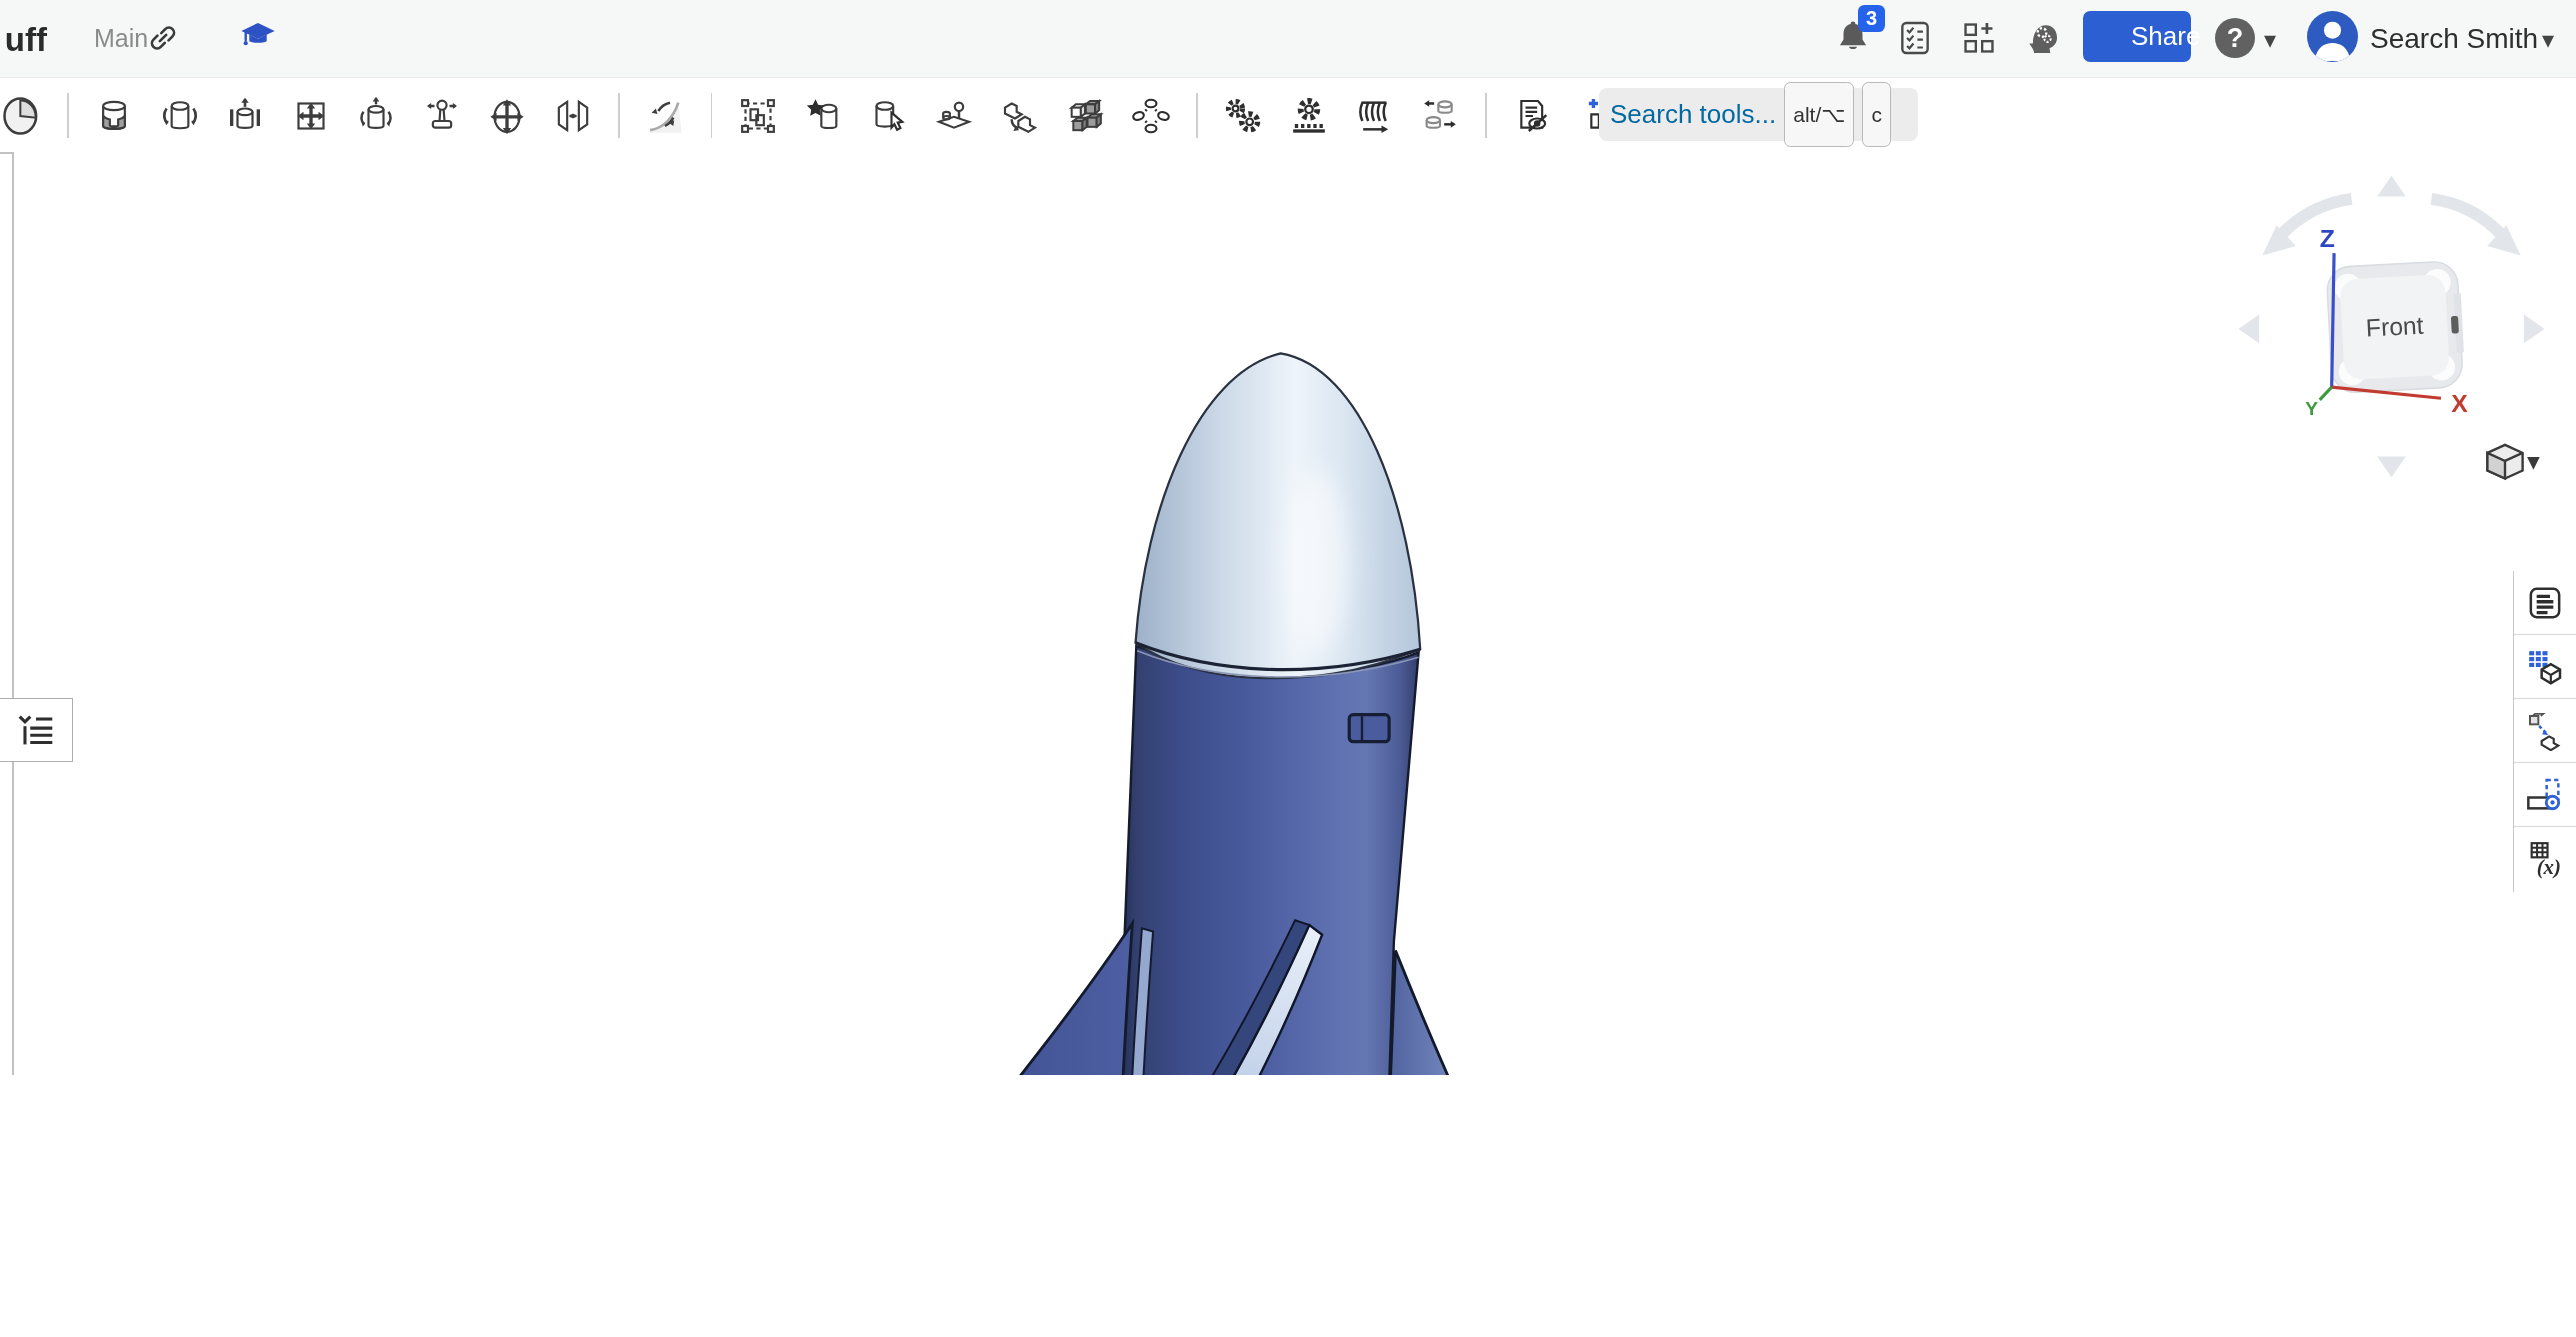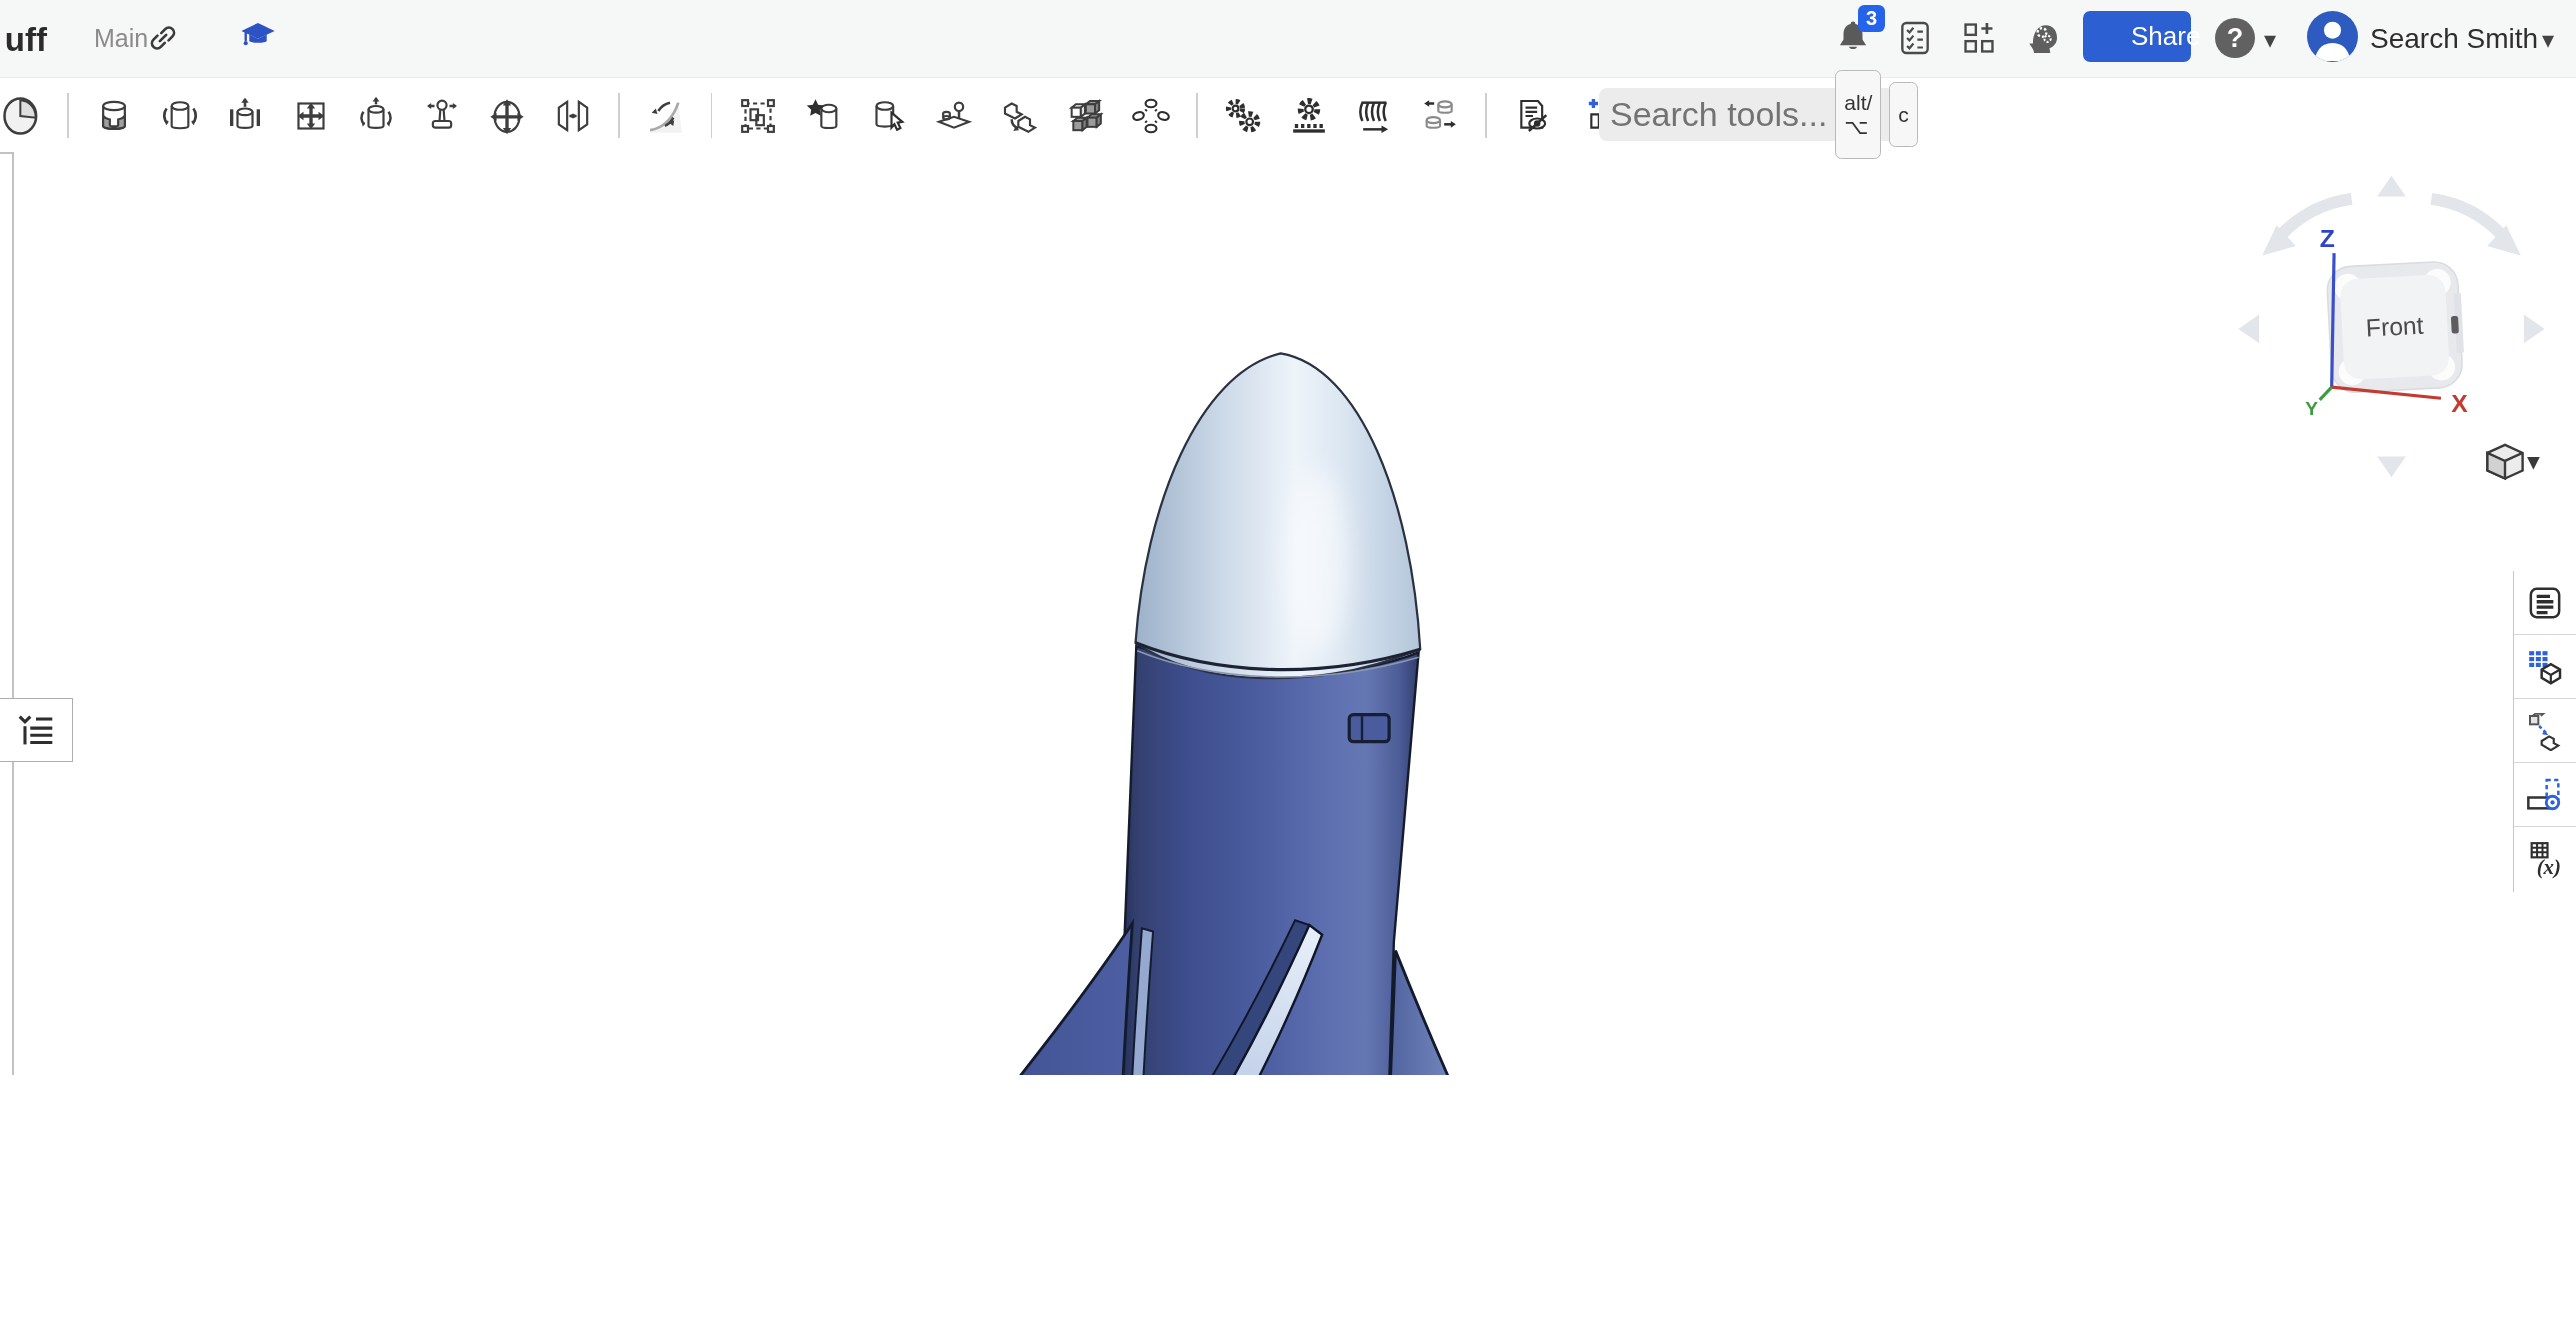--- a/index.html
+++ b/index.html
@@ -24,21 +24,21 @@
   .avatar svg{width:100%;height:100%;}
   .user-name{position:absolute;left:2370px;top:23px;font-size:28px;color:#2e2e2e;}
   
   .toolbar{position:absolute;left:0;top:78px;width:2576px;height:75px;background:#fff;
            display:flex;align-items:center;gap:25.5px;padding-left:1.6px;box-sizing:border-box;}
   .tbtn{width:40px;height:40px;flex:0 0 auto;background:transparent;border:none;padding:0;cursor:pointer;}
   .tbtn svg{width:40px;height:40px;}
   .tdiv{width:1.6px;height:45px;background:#cfcfcf;flex:0 0 auto;}
   .search-box{position:absolute;left:1599px;top:88px;width:319px;height:53px;background:#ececec;
               border-radius:8px;display:flex;align-items:center;gap:8px;padding:0 11px;box-sizing:border-box;cursor:text;}
-  .search-ph{font-size:34px;color:#737373;white-space:nowrap;}
+  .search-ph{font-size:26px;color:#0369a1;white-space:nowrap;}
   .keycap{background:#f7f7f7;border:1.6px solid #b9b9b9;border-radius:6.4px;font-size:21px;color:#333;
           padding:20px 8px;line-height:1.1;}
   
   .left-vline{position:absolute;left:12px;top:153px;width:1.6px;height:1184px;background:#c2c2c2;}
   .left-hstub{position:absolute;left:0;top:152px;width:13.6px;height:1.6px;background:#c2c2c2;}
   .panel-toggle{position:absolute;left:0;top:698px;width:73px;height:64px;background:#fff;
                 border:1.6px solid #aeaeae;border-left:none;box-sizing:border-box;cursor:pointer;padding:0;}
   .panel-toggle svg{width:46px;height:46px;margin-top:4.8px;}
   
   .right-panel{position:absolute;left:2513px;top:571px;width:63px;height:321px;background:#fff;

